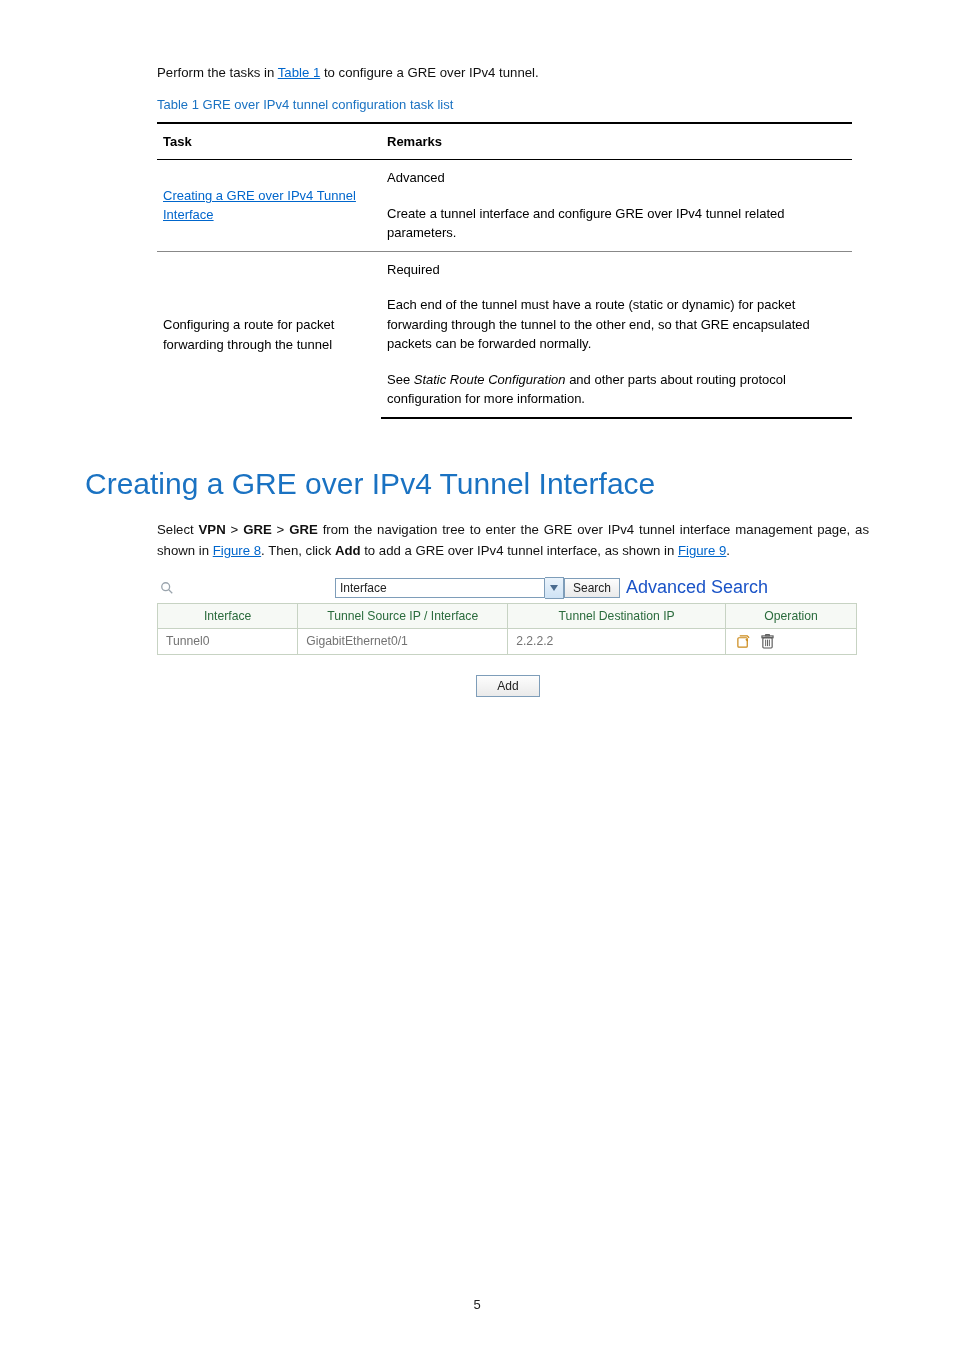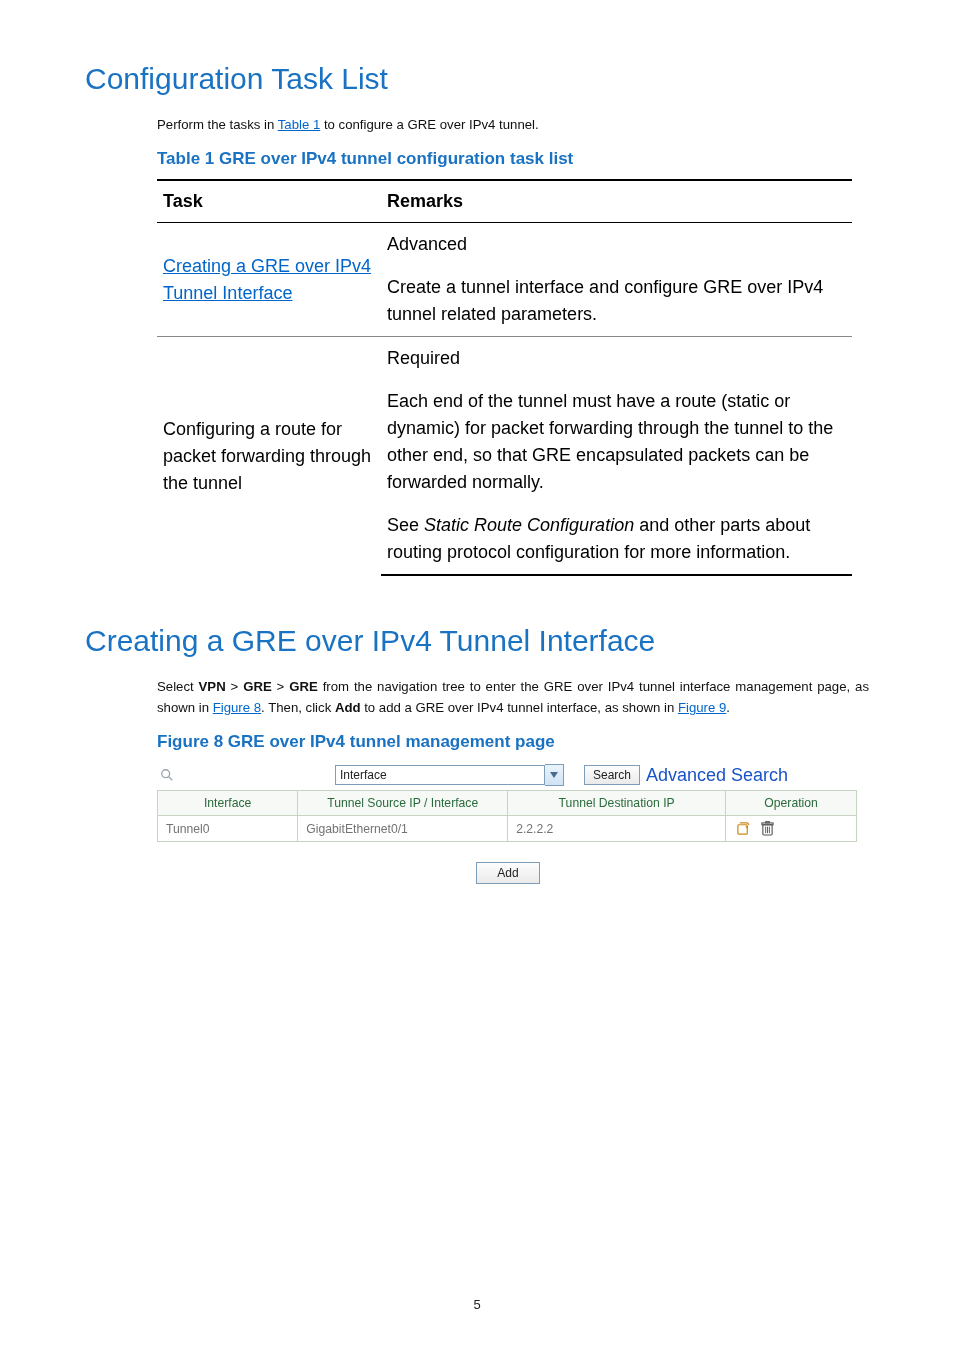--- a/index.html
+++ b/index.html
@@ -29,30 +29,30 @@
     line-height: 1.6;
     margin: 0 0 14px 0;
     padding-left: 72px;
     font-family: "Segoe UI", Arial, sans-serif;
     color: #111;
   }
   .body-text.justify { text-align: justify; }
   a.doc-link { color: #0066cc; text-decoration: underline; }
   .caption {
     font-family: "Segoe UI", Arial, sans-serif;
-    font-weight: bold;
+    font-weight: normal;
     color: #1a72c2;
-    font-size: 17px;
+    font-size: 13px;
     margin: 6px 0 10px 72px;
   }
   table.task-table {
     margin-left: 72px;
     width: 695px;
     border-collapse: collapse;
-    font-size: 18px;
+    font-size: 13px;
     font-family: "Segoe UI", Arial, sans-serif;
   }
   table.task-table th {
     text-align: left;
     font-weight: bold;
     padding: 10px 8px 10px 6px;
     border-top: 2px solid #000;
     border-bottom: 1.5px solid #000;
   }
   table.task-table td {
@@ -99,21 +99,21 @@
   .select-chev {
     width: 18px; height: 20px;
     border: 1px solid #7e9db9;
     border-left: none;
     display: inline-flex; align-items: center; justify-content: center;
     background: linear-gradient(#eaf3fb,#cfe3f5);
     color: #4a6b8f;
     font-size: 9px;
   }
   .search-btn {
-    margin-left: 20px;
+    margin-left: 0;
     height: 20px;
     padding: 0 8px;
     border: 1px solid #7e9db9;
     background: linear-gradient(#fdfdfd,#eaeaea);
     font-size: 12px;
     color: #222;
     cursor: pointer;
   }
   .adv-search-link {
     margin-left: 6px;
@@ -167,21 +167,20 @@
     font-family: "Segoe UI", Arial, sans-serif;
     color: #222;
   }
   svg { display: block; }
 </style>
 </head>
 <body>
 
 <div class="page">
 
-  <h2 class="section-heading">Configuration Task List</h2>
 
   <p class="body-text">
     <span>Perform the tasks in </span><a class="doc-link" href="#">Table 1</a><span> to configure a GRE over IPv4 tunnel.</span>
   </p>
 
   <div class="caption">Table 1 GRE over IPv4 tunnel configuration task list</div>
 
   <table class="task-table">
     <thead>
       <tr>
@@ -215,21 +214,20 @@
   </table>
 
   <div class="section-gap"></div>
 
   <h2 class="section-heading">Creating a GRE over IPv4 Tunnel Interface</h2>
 
   <p class="body-text justify">
     <span>Select </span><span class="bold">VPN</span><span> &gt; </span><span class="bold">GRE</span><span> &gt; </span><span class="bold">GRE</span><span> from the navigation tree to enter the GRE over IPv4 tunnel interface management page, as shown in </span><a class="doc-link" href="#">Figure 8</a><span>. Then, click </span><span class="bold">Add</span><span> to add a GRE over IPv4 tunnel interface, as shown in </span><a class="doc-link" href="#">Figure 9</a><span>.</span>
   </p>
 
-  <div class="caption">Figure 8 GRE over IPv4 tunnel management page</div>
 
   <div class="figure-ui">
     <div class="search-row">
       <span class="search-icon-box">
         <svg width="14" height="14" viewBox="0 0 16 16">
             <circle cx="6.5" cy="6.5" r="4.5" fill="none" stroke="#9aa4ad" stroke-width="1.5"></circle>
             <line x1="10" y1="10" x2="14" y2="14" stroke="#9aa4ad" stroke-width="1.5"></line>
           </svg>
       </span>
       <input class="search-input" type="text" value="Interface" style="">

